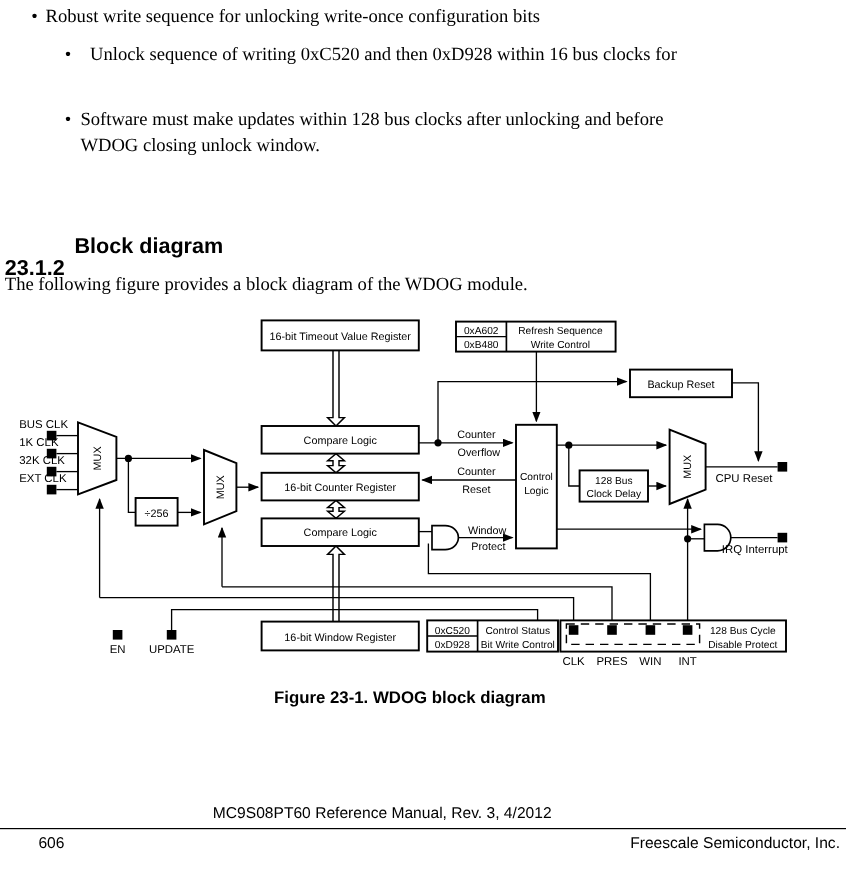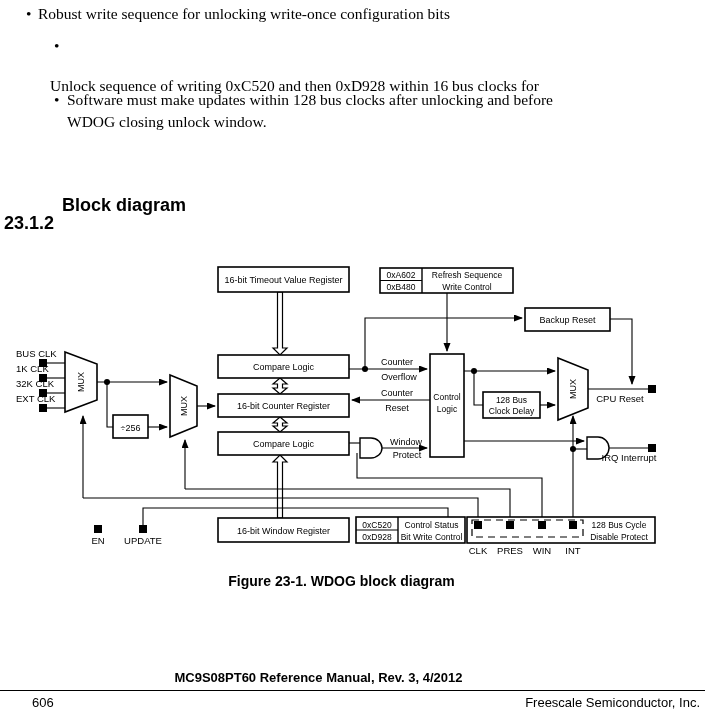--- a/index.html
+++ b/index.html
@@ -3,21 +3,21 @@
 <meta charset="utf-8">
 <style>
   html,body{margin:0;padding:0;background:#fff;}
   .page{position:relative;width:705px;height:725px;background:#ffffff;overflow:hidden;
         font-family:"Liberation Serif", serif;color:#000;}
   .abs{position:absolute;}
   .serif{font-family:"Liberation Serif", serif;font-size:15.5px;line-height:1.2;white-space:nowrap;text-align:center;}
   .bullet{font-size:15.5px;}
   .heading{font-family:"Liberation Sans", sans-serif;font-weight:bold;font-size:18px;white-space:nowrap;}
   .caption{font-family:"Liberation Sans", sans-serif;font-weight:bold;font-size:14px;text-align:center;}
-  .footer-manual{font-family:"Liberation Sans", sans-serif;font-weight:bold;font-size:13px;text-align:center;}
+  .footer-manual{font-family:"Liberation Sans", sans-serif;font-weight:normal;font-size:13px;text-align:center;}
   .footer-small{font-family:"Liberation Sans", sans-serif;font-size:13px;white-space:nowrap;}
   .rule{position:absolute;left:0;width:705px;height:0;border-top:1.5px solid #000;}
   svg{position:absolute;left:0;top:0;}
   svg text{font-family:"Liberation Sans", sans-serif;fill:#000;font-size:9px;}
   svg .t85{font-size:8.5px;}
   svg .t95{font-size:9.5px;}
   .box{fill:#fff;stroke:#000;stroke-width:1.6;}
   .wire{fill:none;stroke:#000;stroke-width:1.1;}
   .hollow{fill:#fff;stroke:#000;stroke-width:1.2;}
   .hollow-open{fill:none;stroke:#000;stroke-width:1.2;}
@@ -27,29 +27,30 @@
 </style>
 </head>
 <body>
 
 <div class="page">
 
   <span class="abs bullet" style="left:26px;top:5px;">•</span>
   <div class="abs serif" style="left:38px;top:5px;">Robust write sequence for unlocking write-once configuration bits</div>
 
   <span class="abs bullet" style="left:54px;top:37px;">•</span>
-  <div class="abs serif" style="left:50px;top:37px;margin-top:40px;">Unlock sequence of writing 0xC520 and then 0xD928 within 16 bus clocks for</div>
+  <div class="abs serif" style="left:75px;top:37px;">Unlock sequence of writing 0xC520 and then 0xD928 within 16 bus clocks for</div>
 
   <span class="abs bullet" style="left:54px;top:91px;">•</span>
   <div class="abs serif" style="left:67px;top:91px;">Software must make updates within 128 bus clocks after unlocking and before</div>
   <div class="abs serif" style="left:67px;top:113px;">WDOG closing unlock window.</div>
 
   <div class="abs heading" style="left:4px;top:213px;">23.1.2</div>
   <div class="abs heading" style="left:62px;top:195px;">Block diagram</div>
 
+  <div class="abs serif" style="left:4px;top:229px;">The following figure provides a block diagram of the WDOG module.</div>
 
   <svg width="705" height="725" viewBox="0 0 705 725">
     <defs>
       <marker id="arr" markerWidth="9" markerHeight="8" refX="8" refY="3.5" orient="auto" markerUnits="userSpaceOnUse">
         <path d="M0,0 L9,3.5 L0,7 Z" fill="#000"></path>
       </marker>
     </defs>
 
     <g>
       <path class="wire" d="M47,363 H65"></path>

